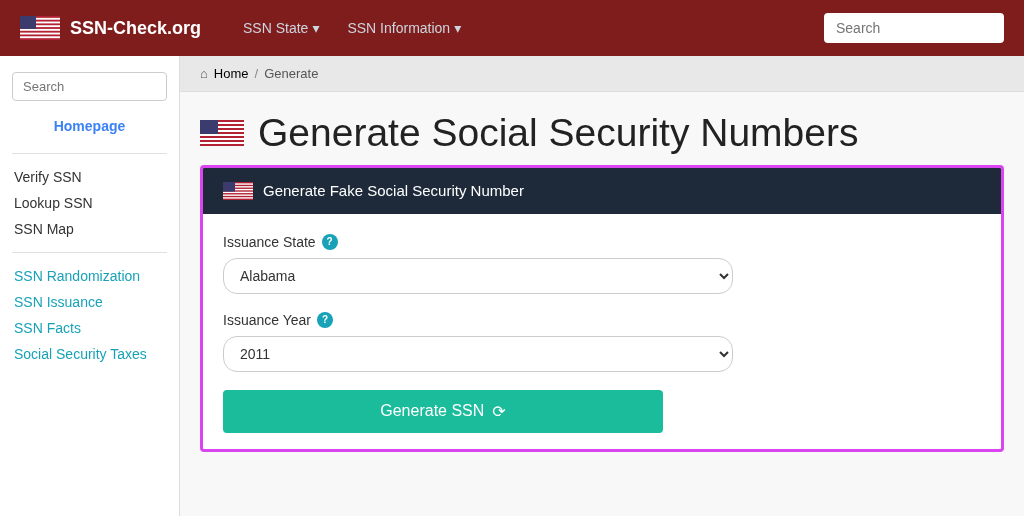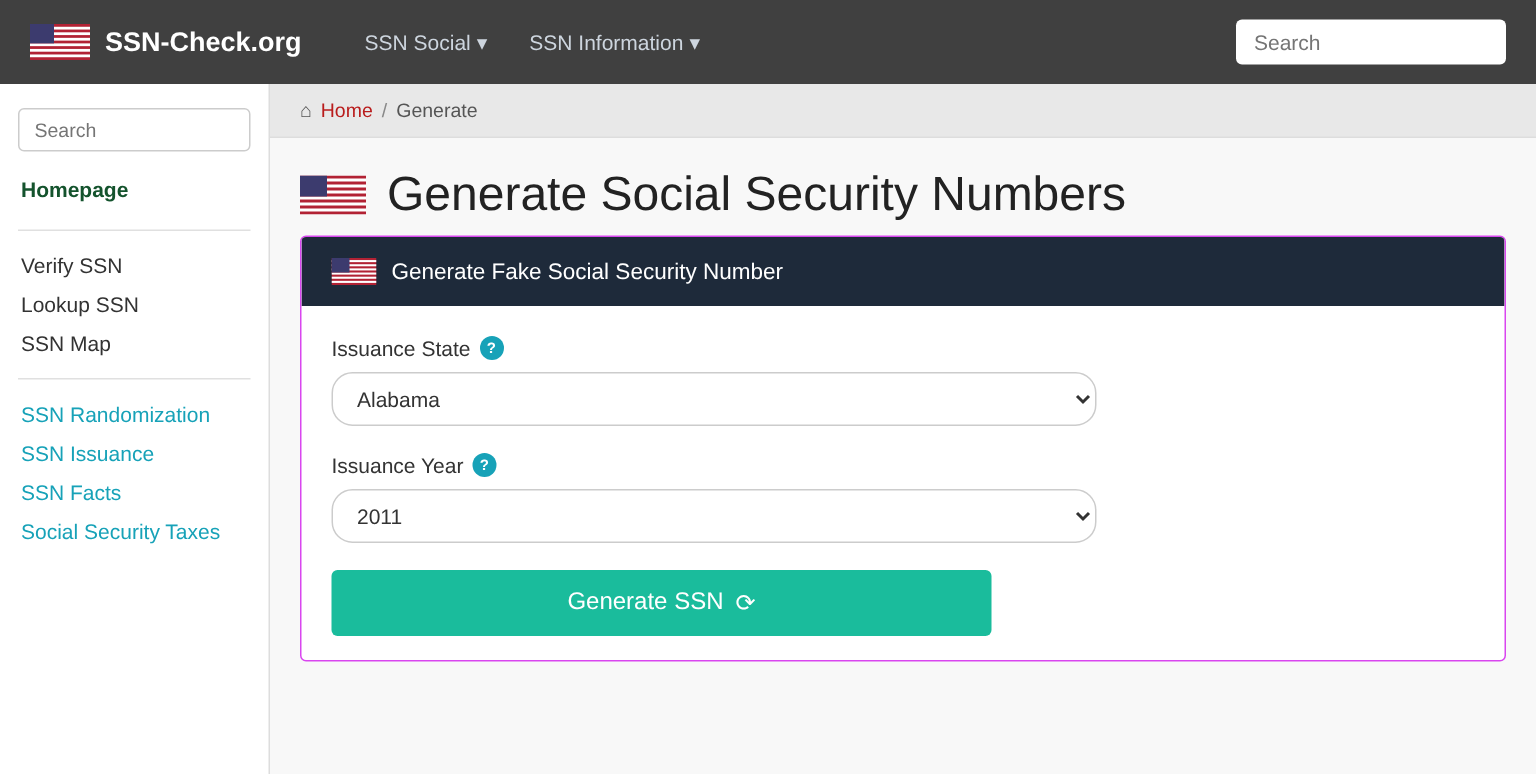--- a/index.html
+++ b/index.html
@@ -1,20 +1,20 @@
 <!DOCTYPE html>
 <html><head>
   <meta charset="utf-8">
   <style>
     * { box-sizing: border-box; margin: 0; padding: 0; }
     body { font-family: Arial, sans-serif; font-size: 14px; background: #f0f0f0; }
 
     
     .header {
-      background: #404040;
+      background: #7f1d1d;
       display: flex;
       align-items: center;
       padding: 0 20px;
       height: 56px;
     }
     .header-flag {
       width: 40px;
       height: 24px;
       margin-right: 10px;
       flex-shrink: 0;
@@ -81,23 +81,24 @@
       color: #333;
     }
     .sidebar-link {
       display: block;
       padding: 5px 2px;
       font-size: 14px;
       cursor: pointer;
       text-decoration: none;
     }
     .sidebar-link.homepage {
-      color: #14532d;
+      color: #3b82f6;
       font-weight: 600;
       margin-bottom: 14px;
+      text-align: center;
     }
     .sidebar-link.normal {
       color: #333;
     }
     .sidebar-link.teal {
       color: #17a2b8;
     }
     .sidebar-divider {
       border: none;
       border-top: 1px solid #e0e0e0;
@@ -120,50 +121,50 @@
       display: flex;
       align-items: center;
       gap: 6px;
       border-bottom: 1px solid #ddd;
     }
     .breadcrumb-home-icon {
       color: #555;
       font-size: 13px;
     }
     .breadcrumb-link {
-      color: #b91c1c;
+      color: #000000;
       cursor: pointer;
     }
     .breadcrumb-sep { color: #888; }
     .breadcrumb-current { color: #555; }
 
     
     .page-title-wrap {
       padding: 20px 20px 10px 20px;
       display: flex;
       align-items: center;
       gap: 14px;
     }
     .page-title-flag {
       width: 44px;
       height: 26px;
       flex-shrink: 0;
     }
     .page-title {
-      font-size: 32px;
+      font-size: 39px;
       font-weight: 300;
       color: #222;
       line-height: 1.1;
     }
 
     
     .card {
       margin: 0 20px 20px 20px;
       background: #fff;
-      border: 1px solid #d946ef;
+      border: 3px solid #d946ef;
       border-radius: 4px;
       overflow: hidden;
     }
     .card-header {
       background: #1e2a3a;
       padding: 14px 20px;
       display: flex;
       align-items: center;
       gap: 10px;
     }
@@ -260,21 +261,21 @@
     <rect y="12.92" width="40" height="1.85" fill="#fff"></rect>
     <rect y="16.62" width="40" height="1.85" fill="#fff"></rect>
     <rect y="20.31" width="40" height="1.85" fill="#fff"></rect>
     <rect width="16" height="12.92" fill="#3C3B6E"></rect>
   </svg>
 
   <span class="header-brand">SSN-Check.org</span>
 
   <nav class="header-nav">
     <div class="header-nav-item">
-      <span>SSN Social</span>
+      <span>SSN State</span>
       <span>▾</span>
     </div>
     <div class="header-nav-item">
       <span>SSN Information</span>
       <span>▾</span>
     </div>
   </nav>
 
   <div class="header-search-wrap">
     <input class="header-search" type="text" placeholder="Search" style="">

